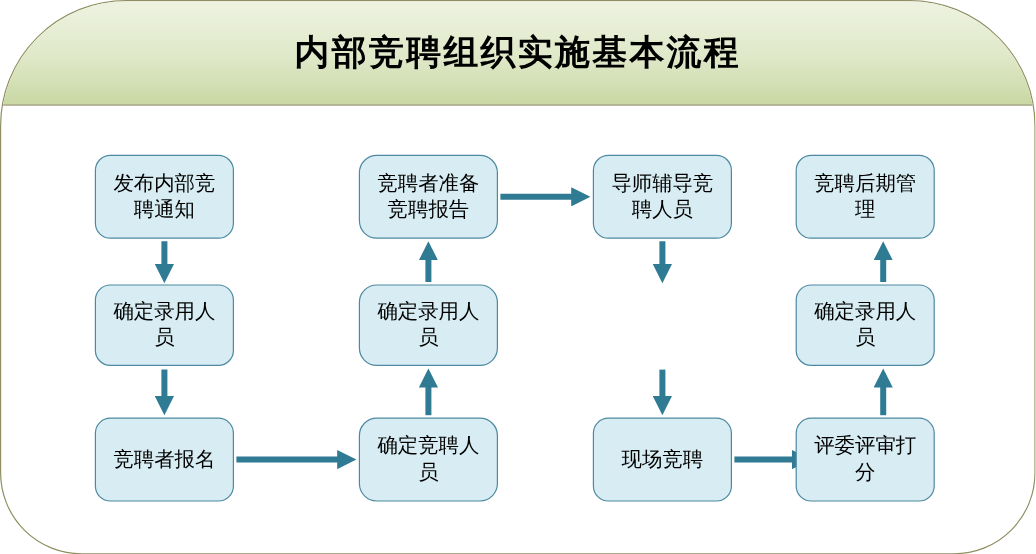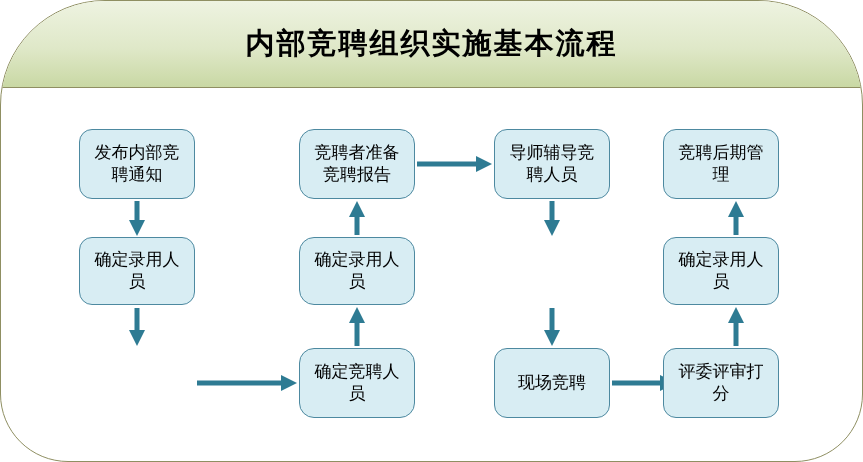--- a/index.html
+++ b/index.html
@@ -91,20 +91,23 @@
     <div class="header">
       <h1 class="title">内部竞聘组织实施基本流程</h1>
     </div>
 
     <div class="box c1 r1">
       <span>发布内部竞聘通知</span>
     </div>
     <div class="box c1 r2">
       <span>确定录用人员</span>
     </div>
+    <div class="box c1 r3">
+      <span>竞聘者报名</span>
+    </div>
     <div class="box c2 r3">
       <span>确定竞聘人员</span>
     </div>
     <div class="box c2 r2">
       <span>确定录用人员</span>
     </div>
     <div class="box c2 r1">
       <span>竞聘者准备竞聘报告</span>
     </div>
     <div class="box c3 r1">

